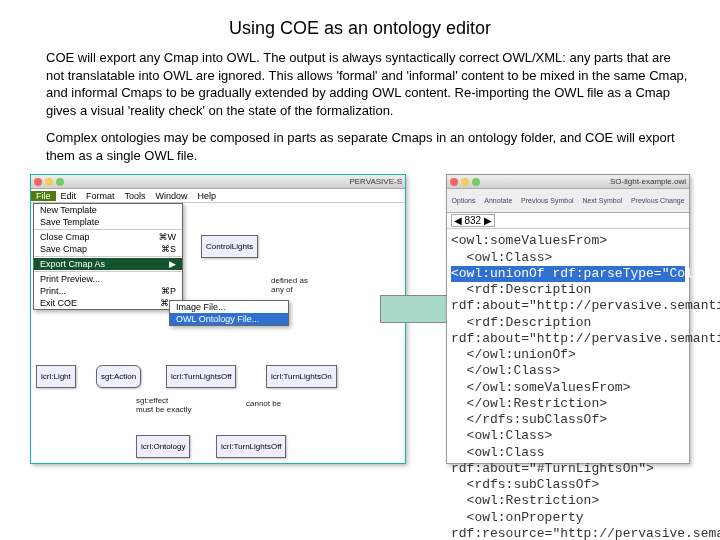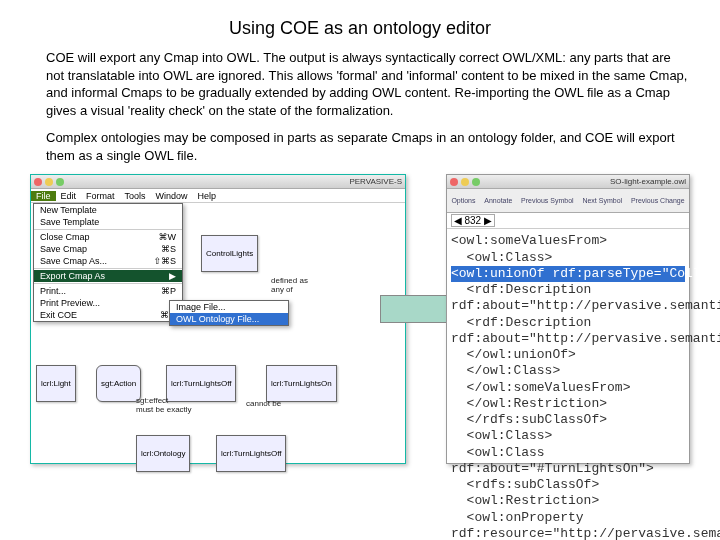--- a/index.html
+++ b/index.html
@@ -16,21 +16,21 @@
   .menubar { height: 14px; background: #fff; border-bottom: 1px solid #ccc; display: flex; align-items: center; font-size: 9px; }
   .mb-item { padding: 0 5px; }
   .mb-item.sel { background: #4d7c0f; color: #fff; }
   .dropdown { position: absolute; left: 2px; top: 28px; width: 150px; background: #fff; border: 1px solid #666; box-shadow: 2px 2px 4px rgba(0,0,0,.3); z-index: 5; }
   .dd-item { display: flex; justify-content: space-between; padding: 1px 6px; font-size: 9px; }
   .dd-item.sel { background: #14532d; color: #fff; }
   .dd-sep { border-top: 1px solid #ccc; margin: 1px 0; }
   .submenu { position: absolute; left: 138px; top: 125px; width: 120px; background: #fff; border: 1px solid #666; box-shadow: 2px 2px 4px rgba(0,0,0,.3); z-index: 6; }
   .sm-item { padding: 1px 6px; font-size: 9px; }
   .sm-item.sel { background: #3070d0; color: #fff; }
-  .node { position: absolute; background: #eef; border: 1px solid #666; padding: 13px 4px; font-size: 8px; box-shadow: 1px 1px 2px rgba(0,0,0,.25); }
+  .node { position: absolute; background: #eef; border: 1px solid #666; padding: 6px 4px; font-size: 8px; box-shadow: 1px 1px 2px rgba(0,0,0,.25); }
   .txt { position: absolute; font-size: 8px; color: #222; text-align: left; line-height: 1.05; }
   .arrow { position: absolute; left: 350px; top: 110px; width: 110px; height: 50px; }
   .arrow-body { width: 80px; height: 28px; background: #a8d8c8; border: 1px solid #888; position: absolute; top: 11px; }
   .arrow-head { width: 0; height: 0; border-top: 25px solid transparent; border-bottom: 25px solid transparent; border-left: 30px solid #a8d8c8; position: absolute; left: 79px; top: 0; }
   .arrow-head2 { width: 0; height: 0; border-top: 25px solid transparent; border-bottom: 25px solid transparent; border-left: 30px solid #888; position: absolute; left: 80px; top: 0; z-index: -1; }
   .xml-window { position: absolute; right: 0; top: 0; width: 244px; height: 290px; border: 1px solid #999; box-shadow: 2px 2px 4px rgba(0,0,0,.25); font-size: 7px; background: #fff; }
   .xml-toolbar { height: 24px; background: #eee; border-bottom: 1px solid #aaa; display:flex; align-items:center; justify-content:space-around; font-size:7px; color:#446; }
   .xml-tool { text-align:center; }
   .xml-body { padding: 4px; font-family: "Courier New", monospace; font-size: 13px; line-height: 1.25; color: #333; }
   .xml-line { white-space: pre; }
@@ -73,37 +73,33 @@
           </div>
           <div class="dd-sep"></div>
           <div class="dd-item">
             <span>Close Cmap</span>
             <span>⌘W</span>
           </div>
           <div class="dd-item">
             <span>Save Cmap</span>
             <span>⌘S</span>
           </div>
-          <div class="dd-item">
-            <span>Save Cmap As...</span>
-            <span>⇧⌘S</span>
-          </div>
           <div class="dd-sep"></div>
           <div class="dd-item sel">
             <span>Export Cmap As</span>
             <span>▶</span>
           </div>
           <div class="dd-sep"></div>
           <div class="dd-item">
+            <span>Print Preview...</span>
+            <span></span>
+          </div>
+          <div class="dd-item">
             <span>Print...</span>
             <span>⌘P</span>
-          </div>
-          <div class="dd-item">
-            <span>Print Preview...</span>
-            <span></span>
           </div>
           <div class="dd-item">
             <span>Exit COE</span>
             <span>⌘Q</span>
           </div>
         </div>
       <div class="submenu" id="submenu">
           <div class="sm-item">Image File...</div>
           <div class="sm-item sel">OWL Ontology File...</div>
         </div>

